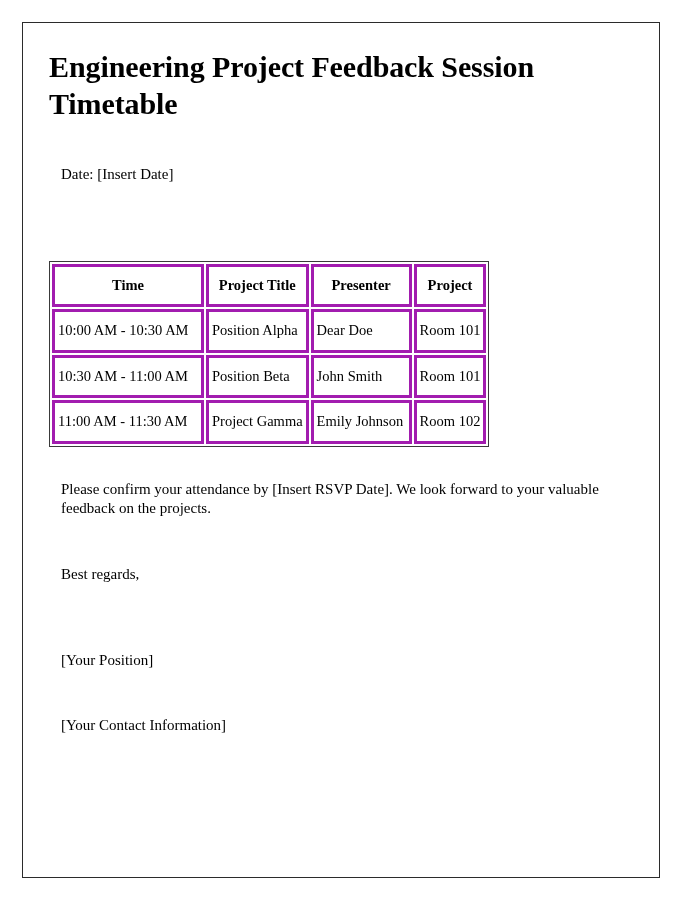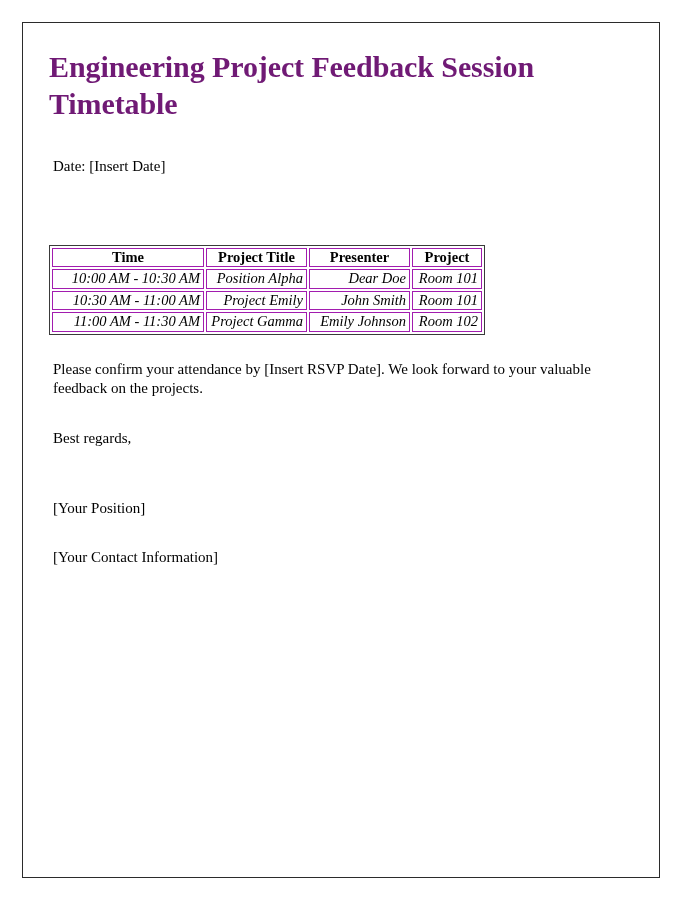--- a/index.html
+++ b/index.html
@@ -30,63 +30,62 @@
     padding: 26px 26px 0 26px;
   }
 
   .doc-title {
     font-family: "Liberation Serif", "DejaVu Serif", serif;
     font-size: 30px;
     font-weight: bold;
     line-height: 1.22;
     margin: 0 0 0 0;
     letter-spacing: -0.1px;
-    color: #701a75;
+    color: #000000;
   }
 
   .para {
     font-size: 15px;
     line-height: 1.32;
-    margin: 4px;
+    margin: 12px;
     color: #000000;
   }
 
   .gap-title    { height: 31px; }
   .gap-line     { height: 21px; }
   .gap-para     { height: 22px; }
   .gap-table-up { height: 22px; }
   .gap-table-dn { height: 21px; }
   .gap-sig      { height: 21px; }
 
   table.schedule {
     border-collapse: separate;
     border-spacing: 2px;
     border: 1px solid #3a3a3a;
     background: #ffffff;
     margin: 0;
     table-layout: fixed;
   }
   table.schedule td,
   table.schedule th {
-    border: 1px solid #a21caf;
+    border: 3px solid #a21caf;
     font-size: 14.5px;
     line-height: 1.2;
-    padding: 0 3px;
+    padding: 10px 3px;
     background: #ffffff;
     color: #000000;
     white-space: nowrap;
     overflow: hidden;
   }
   table.schedule th {
     font-weight: bold;
     text-align: center;
   }
   table.schedule td {
-    text-align: right;
-    font-style: italic;
+    text-align: left;
   }
   .col-time     { width: 152px; }
   .col-project  { width: 101px; }
   .col-presenter{ width: 101px; }
   .col-location { width: 70px;  }
 </style>
 </head>
 <body>
 
 <div class="page">
@@ -123,21 +122,21 @@
       </thead>
       <tbody>
         <tr>
           <td>10:00 AM - 10:30 AM</td>
           <td>Position Alpha</td>
           <td>Dear Doe</td>
           <td>Room 101</td>
         </tr>
         <tr>
           <td>10:30 AM - 11:00 AM</td>
-          <td>Project Emily</td>
+          <td>Position Beta</td>
           <td>John Smith</td>
           <td>Room 101</td>
         </tr>
         <tr>
           <td>11:00 AM - 11:30 AM</td>
           <td>Project Gamma</td>
           <td>Emily Johnson</td>
           <td>Room 102</td>
         </tr>
       </tbody>

